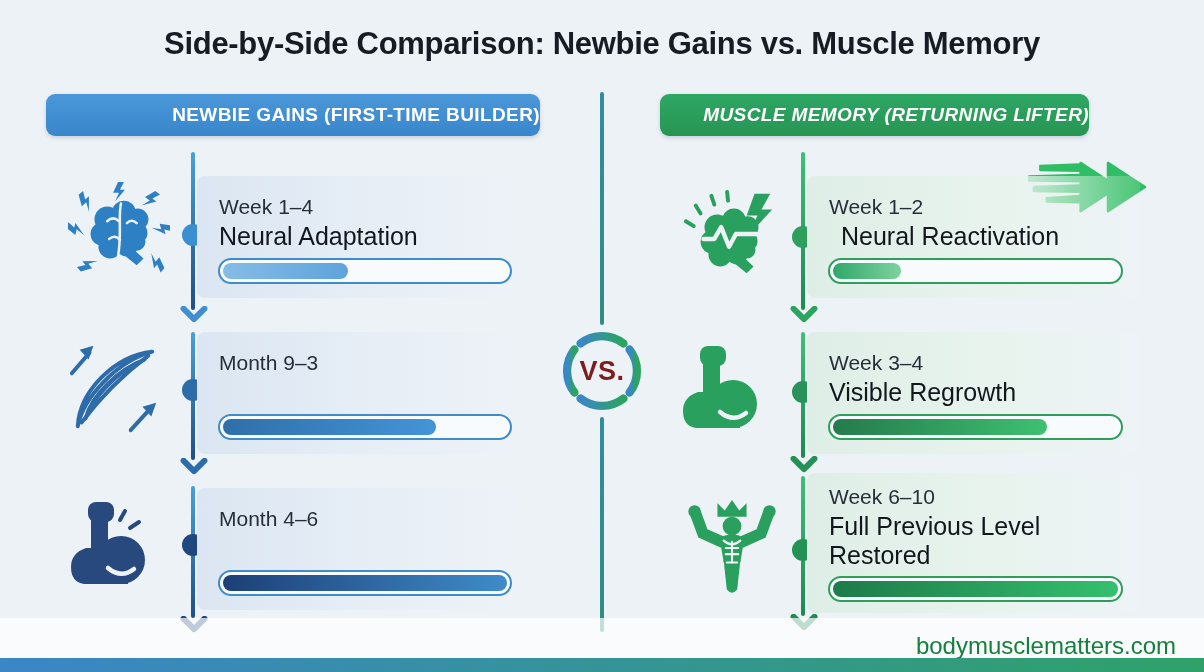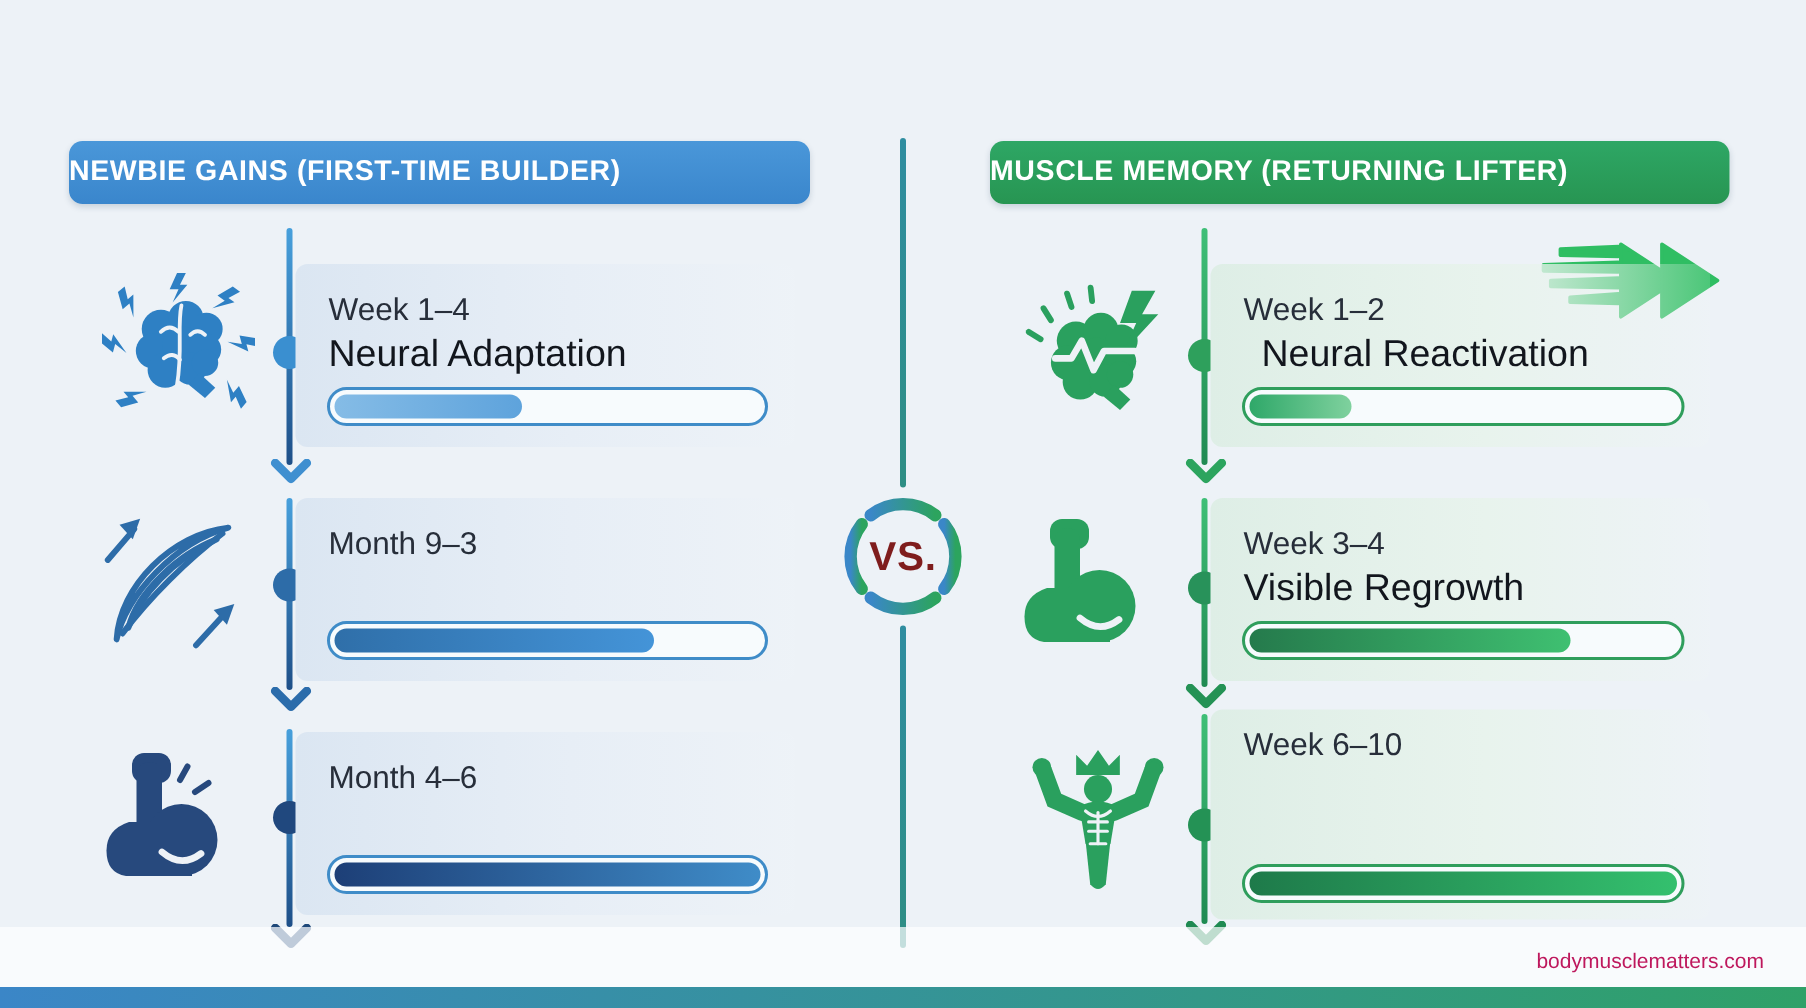--- a/index.html
+++ b/index.html
@@ -3,25 +3,25 @@
 <meta charset="utf-8">
 <style>
   * { margin:0; padding:0; box-sizing:border-box; }
   body { background:#d8dee6; font-family:"Liberation Sans", sans-serif; }
   .stage { position:relative; width:1204px; height:672px; background:#edf2f7; overflow:hidden; }
 
   .title { position:absolute; top:26px; left:0; width:100%; text-align:center;
            font-size:31px; font-weight:800; color:#171b23; letter-spacing:-0.3px; }
 
   .col-header { position:absolute; top:94px; height:42px; border-radius:9px;
-                display:flex; align-items:center; justify-content:flex-start;
+                display:flex; align-items:center; justify-content:flex-end;
                 color:#fff; font-size:19px; font-weight:700; letter-spacing:0.4px;
                 box-shadow:0 2px 4px rgba(30,60,90,0.18); }
   .col-header.blue  { left:46px;  width:494px; background:linear-gradient(180deg,#4a97d9,#3a86cc); }
-  .col-header.green { left:660px; width:493px; background:linear-gradient(180deg,#2ea765,#279552); }
+  .col-header.green { left:660px; width:429px; background:linear-gradient(180deg,#2ea765,#279552);font-style:italic; }
 
   .divider { position:absolute; left:600px; width:4px; border-radius:2px;
              background:linear-gradient(180deg,#2f8da0,#2e8e84); }
   .divider.top { top:92px; height:233px; }
   .divider.bottom { top:417px; height:215px; }
 
   .vs-wrap { position:absolute; left:556px; top:325px; width:92px; height:92px; }
   .vs-label { position:absolute; left:0; top:0; width:92px; height:92px; display:flex;
               align-items:center; justify-content:center; font-size:27px; font-weight:800;
               color:#7f1d1d; letter-spacing:0.5px; }
@@ -47,29 +47,30 @@
   .tline { position:absolute; width:4px; border-radius:2px; }
   .tline.blue  { background:linear-gradient(180deg,#47a0dc,#1e4f88); }
   .tline.green { background:linear-gradient(180deg,#3fbf77,#1f8a52); }
   .tnode { position:absolute; width:22px; height:22px; border-radius:50%; }
   .tchev { position:absolute; width:28px; height:17px; }
 
   .icon { position:absolute; }
 
   .footer-strip { position:absolute; left:0; top:618px; width:100%; height:40px;
                   background:rgba(253,254,255,0.72); }
-  .watermark { position:absolute; top:632px; right:28px; font-size:14px; color:#be185d; }
+  .watermark { position:absolute; top:632px; right:28px; font-size:24px; color:#15803d; }
   .bottom-bar { position:absolute; left:0; top:658px; width:100%; height:14px;
                 background:linear-gradient(90deg,#3b86c7,#2fa168); }
 </style>
 </head>
 <body>
 
 <div class="stage">
 
+  <div class="title">Side-by-Side Comparison: Newbie Gains vs. Muscle Memory</div>
 
   <div class="col-header blue">
     <span>NEWBIE GAINS (FIRST-TIME BUILDER)</span>
   </div>
   <div class="col-header green">
     <span>MUSCLE MEMORY (RETURNING LIFTER)</span>
   </div>
 
   <div class="divider top"></div>
   <div class="divider bottom"></div>
@@ -270,20 +271,21 @@
     <g stroke="#eef2f7" stroke-width="2" fill="none" stroke-linecap="round">
       <path d="M50 42 V62"></path>
         <path d="M44 48 H56"></path>
         <path d="M44 54 H56"></path>
         <path d="M45 62 H55"></path>
       <path d="M42 41 q8 7 16 0"></path>
     </g>
   </svg>
   <div class="card green" style="left:807px; top:473px; width:333px; height:140px;"></div>
   <div class="period" style="left:829px; top:485px;">Week 6–10</div>
+  <div class="item-title" style="left:829px; top:512px; width:300px;">Full Previous Level Restored</div>
   <div class="bar green" style="left:828px; top:576px; width:295px;">
     <div class="fill g3" style="width: 100%;"></div>
   </div>
 
   <div class="footer-strip"></div>
   <div class="watermark">bodymusclematters.com</div>
   <div class="bottom-bar"></div>
 
 </div>
 

